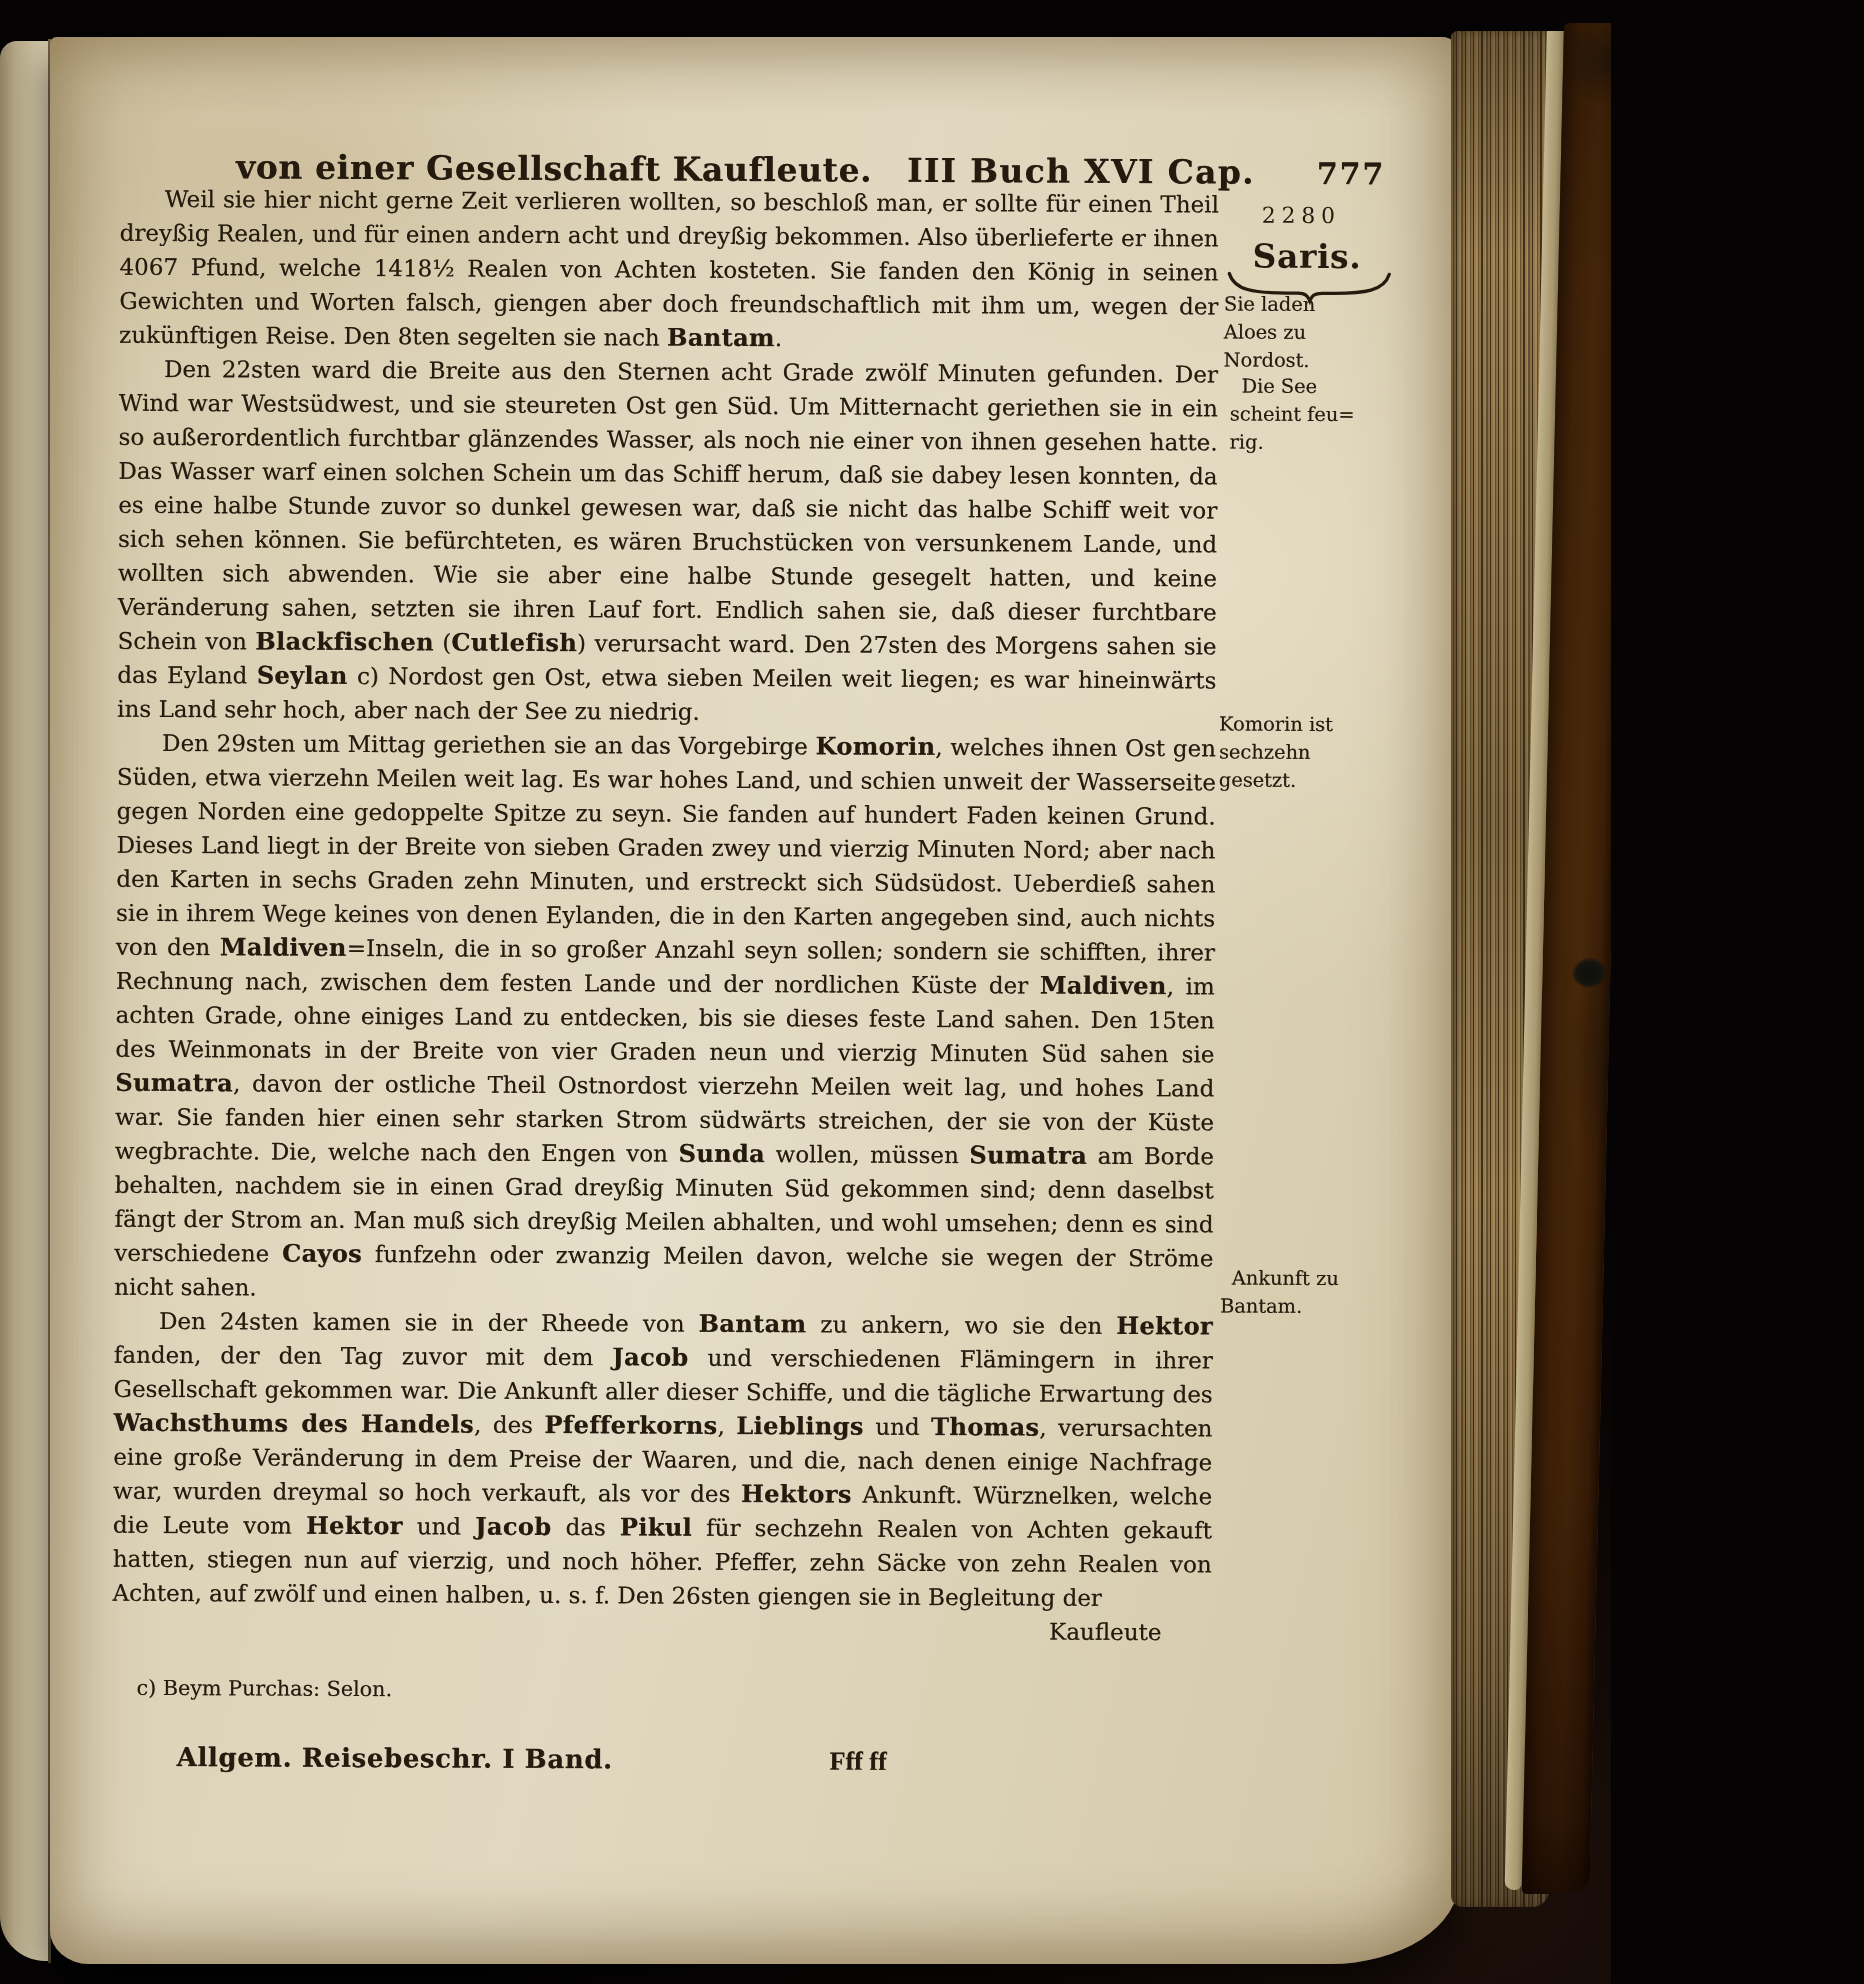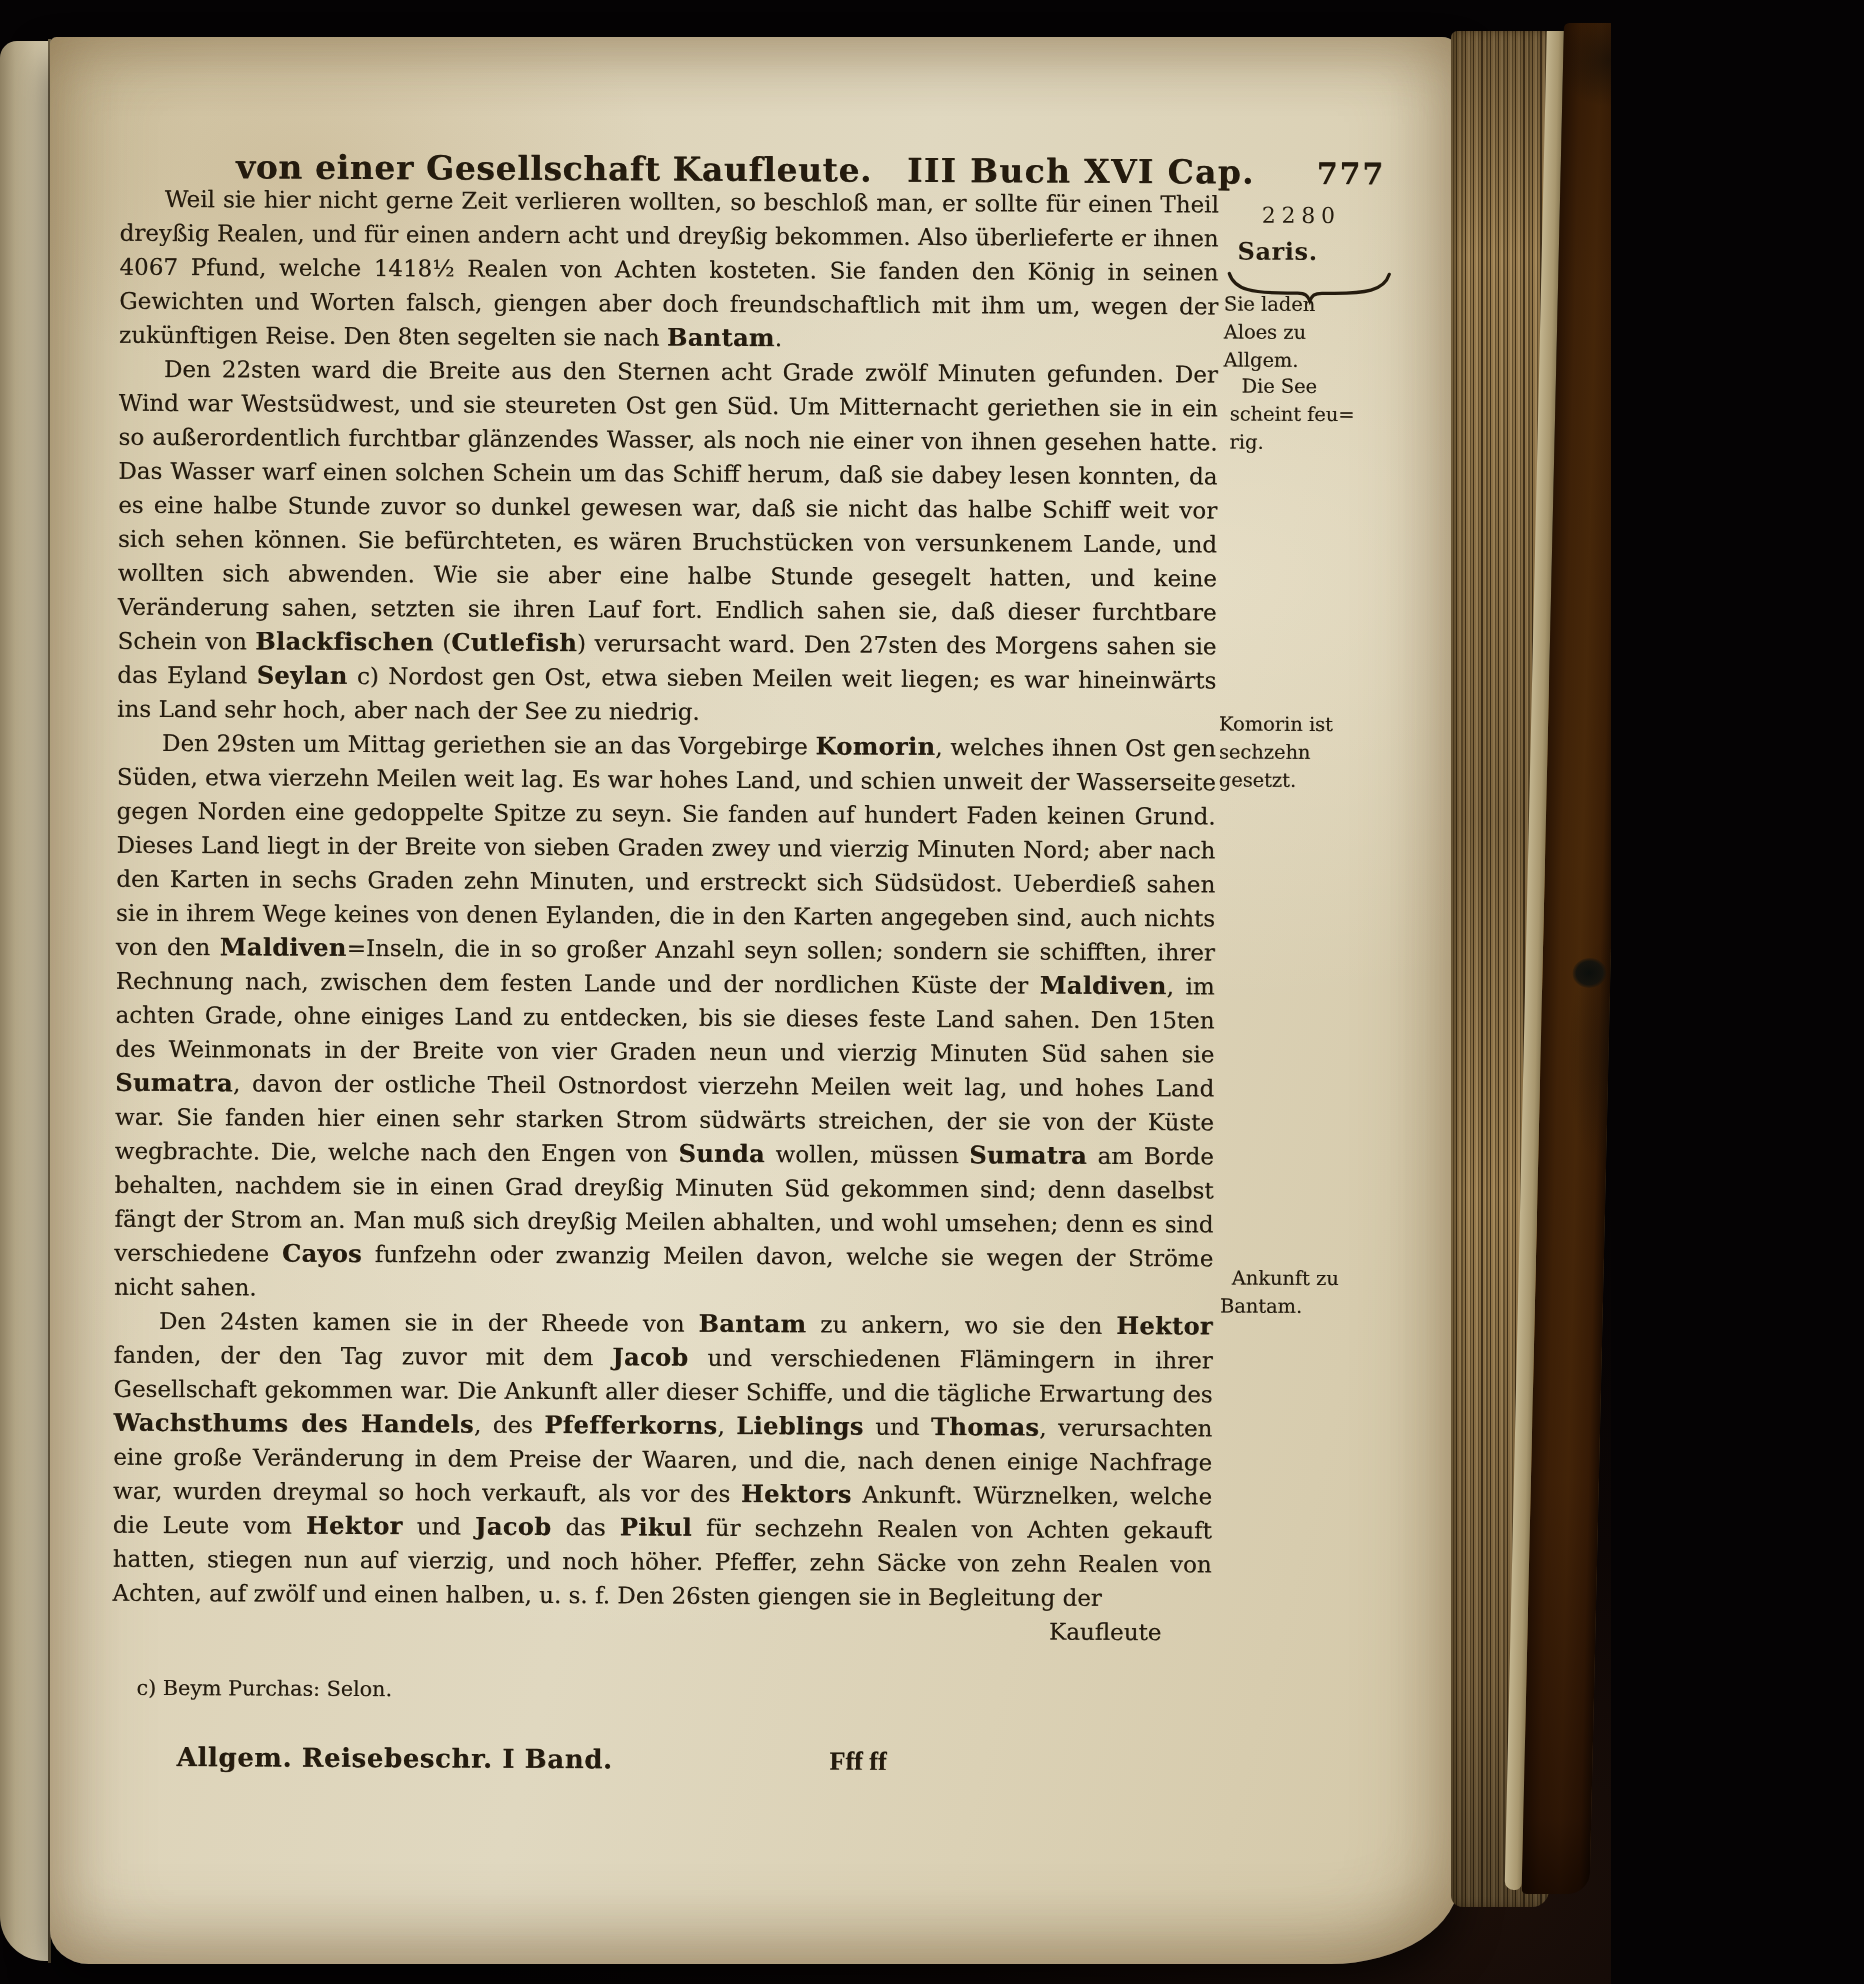--- a/index.html
+++ b/index.html
@@ -173,21 +173,21 @@
 
   
 
   .margin-col { position: absolute; left: 1172px; width: 239px; }
   .margin-note {
     font-size: 19.4px;
     line-height: 28px;
     text-shadow: 0.3px 0.1px 0 rgba(36,27,14,0.55);
   }
   .margin-year   { position: absolute; top: 160px; left: 40px; font-size: 22px; letter-spacing: 5.8px; }
-  .margin-author { position: absolute; top: 194px; left: 16px; font-size: 24px; font-weight: bold; letter-spacing: 0.6px; }
+  .margin-author { position: absolute; top: 194px; left: 31px; font-size: 33px; font-weight: bold; letter-spacing: 0.6px; }
   .margin-brace  { position: absolute; top: 227px; left: 3.9px; }
   .note-aloes    { position: absolute; top: 248px;  left: 2.6px; }
   .note-sea      { position: absolute; top: 330px;  left: 9px; }
   .note-komorin  { position: absolute; top: 668px; left: 0px; }
   .note-bantam   { position: absolute; top: 1222px; left: 3.9px; }
   .margin-note .ln { display: block; }
   .note-sea .ln:first-child, .note-bantam .ln:first-child { padding-left: 11.6px; }
 </style>
 </head>
 <body>
@@ -236,21 +236,21 @@
       <div class="margin-author">Saris.</div>
 
       <svg class="margin-brace" width="169" height="35" viewBox="0 0 262 54">
         <path d="M6 6 C14 32 44 36 96 36 L112 36 C124 36 128 40 131 48
                  C134 40 138 36 150 36 L166 36 C216 36 246 32 254 6" fill="none" stroke="#241b0e" stroke-width="5" stroke-linecap="round"></path>
       </svg>
 
       <div class="margin-note note-aloes">
         <span class="ln">Sie laden</span>
         <span class="ln">Aloes zu</span>
-        <span class="ln">Allgem.</span>
+        <span class="ln">Nordost.</span>
       </div>
 
       <div class="margin-note note-sea">
         <span class="ln">Die See</span>
         <span class="ln">scheint feu=</span>
         <span class="ln">rig.</span>
       </div>
 
       <div class="margin-note note-komorin">
         <span class="ln">Komorin ist</span>

